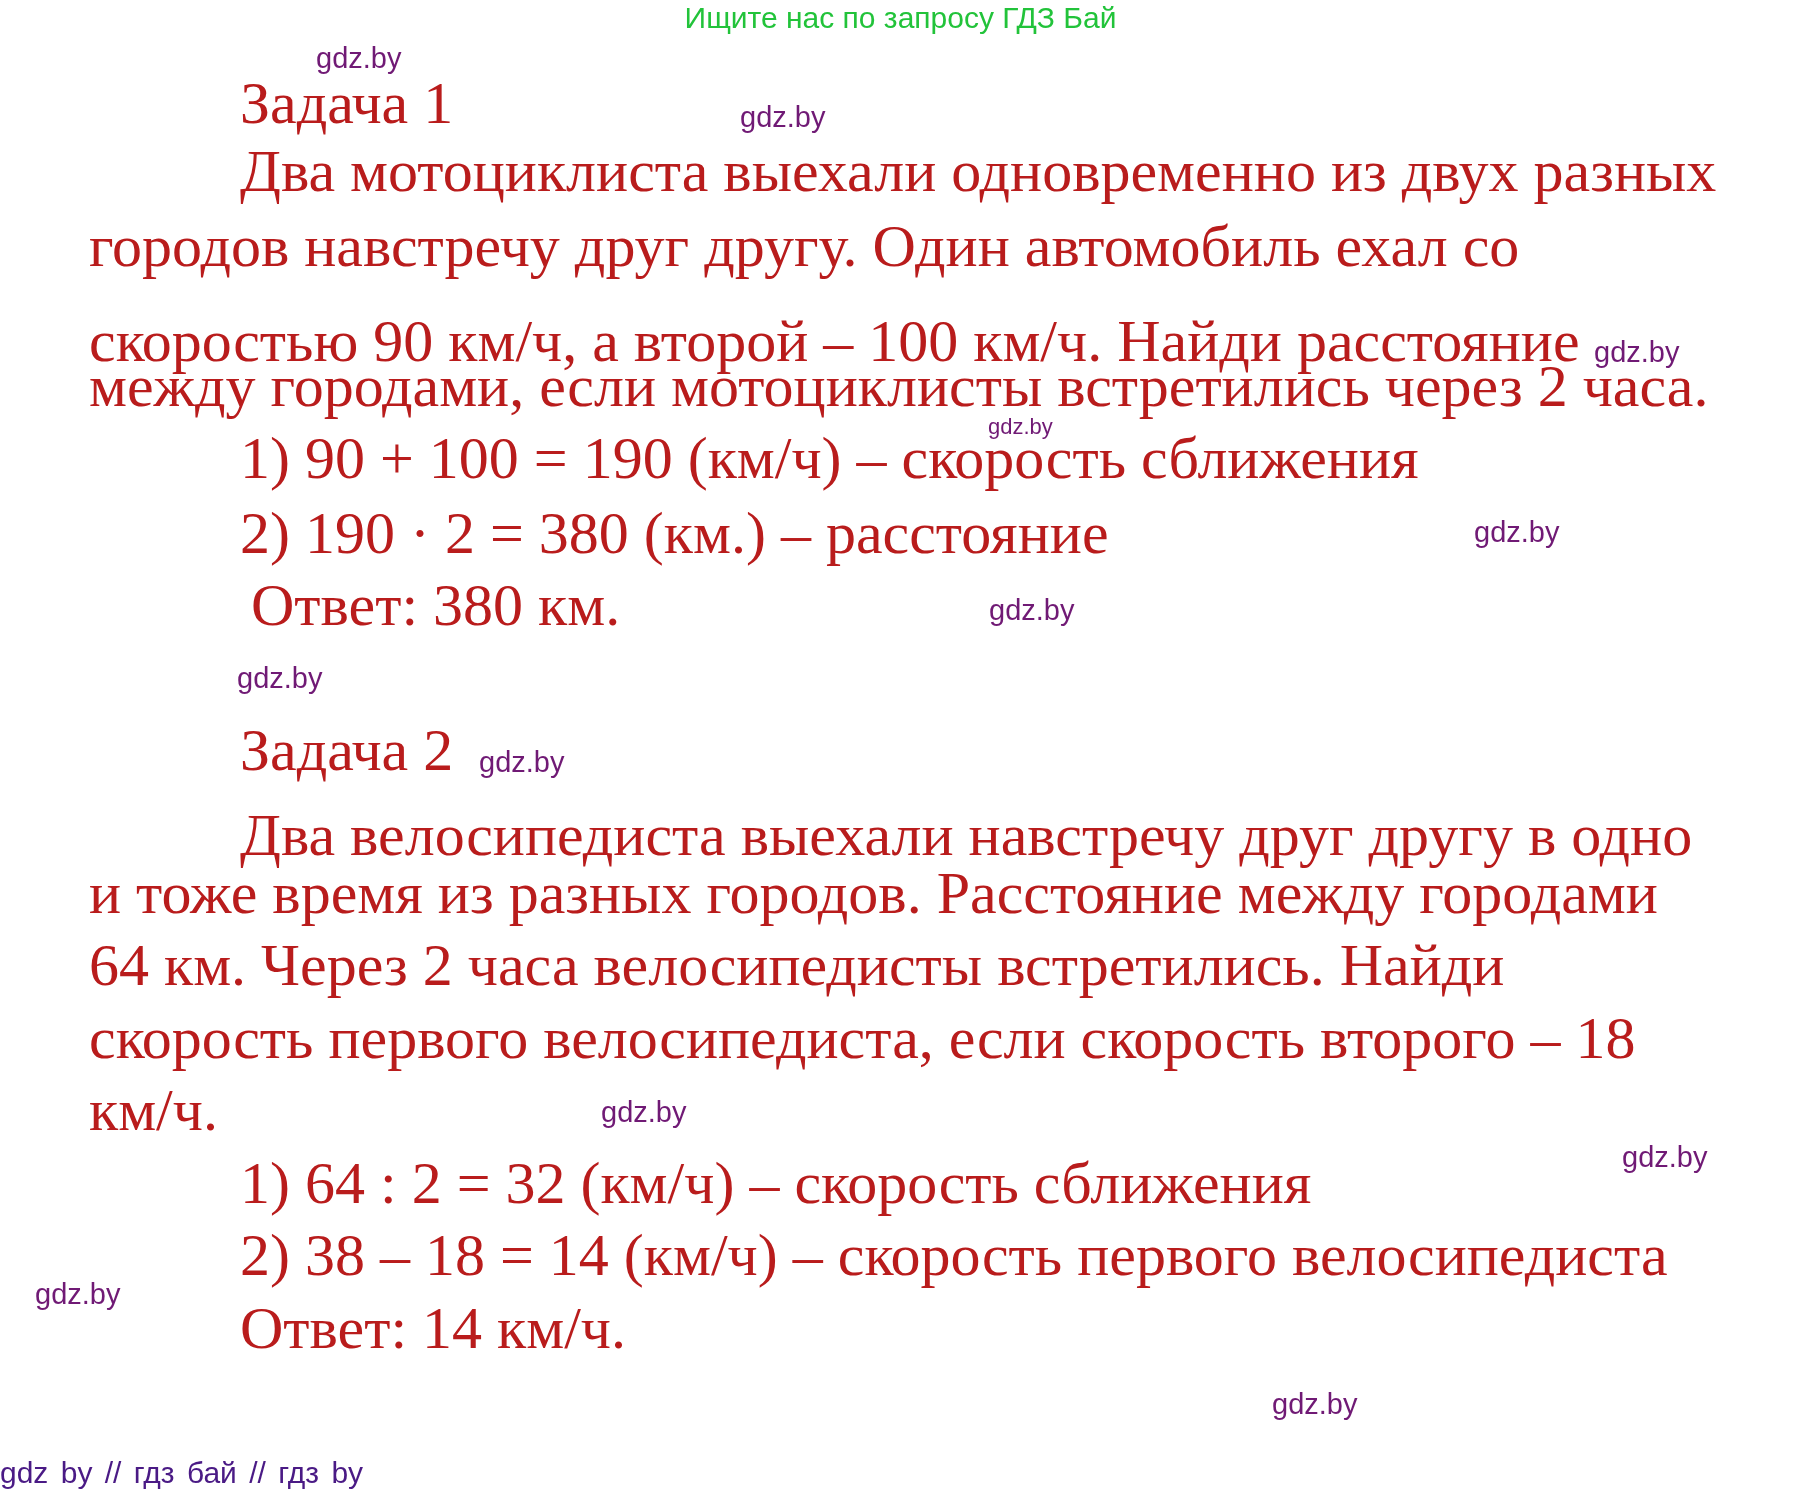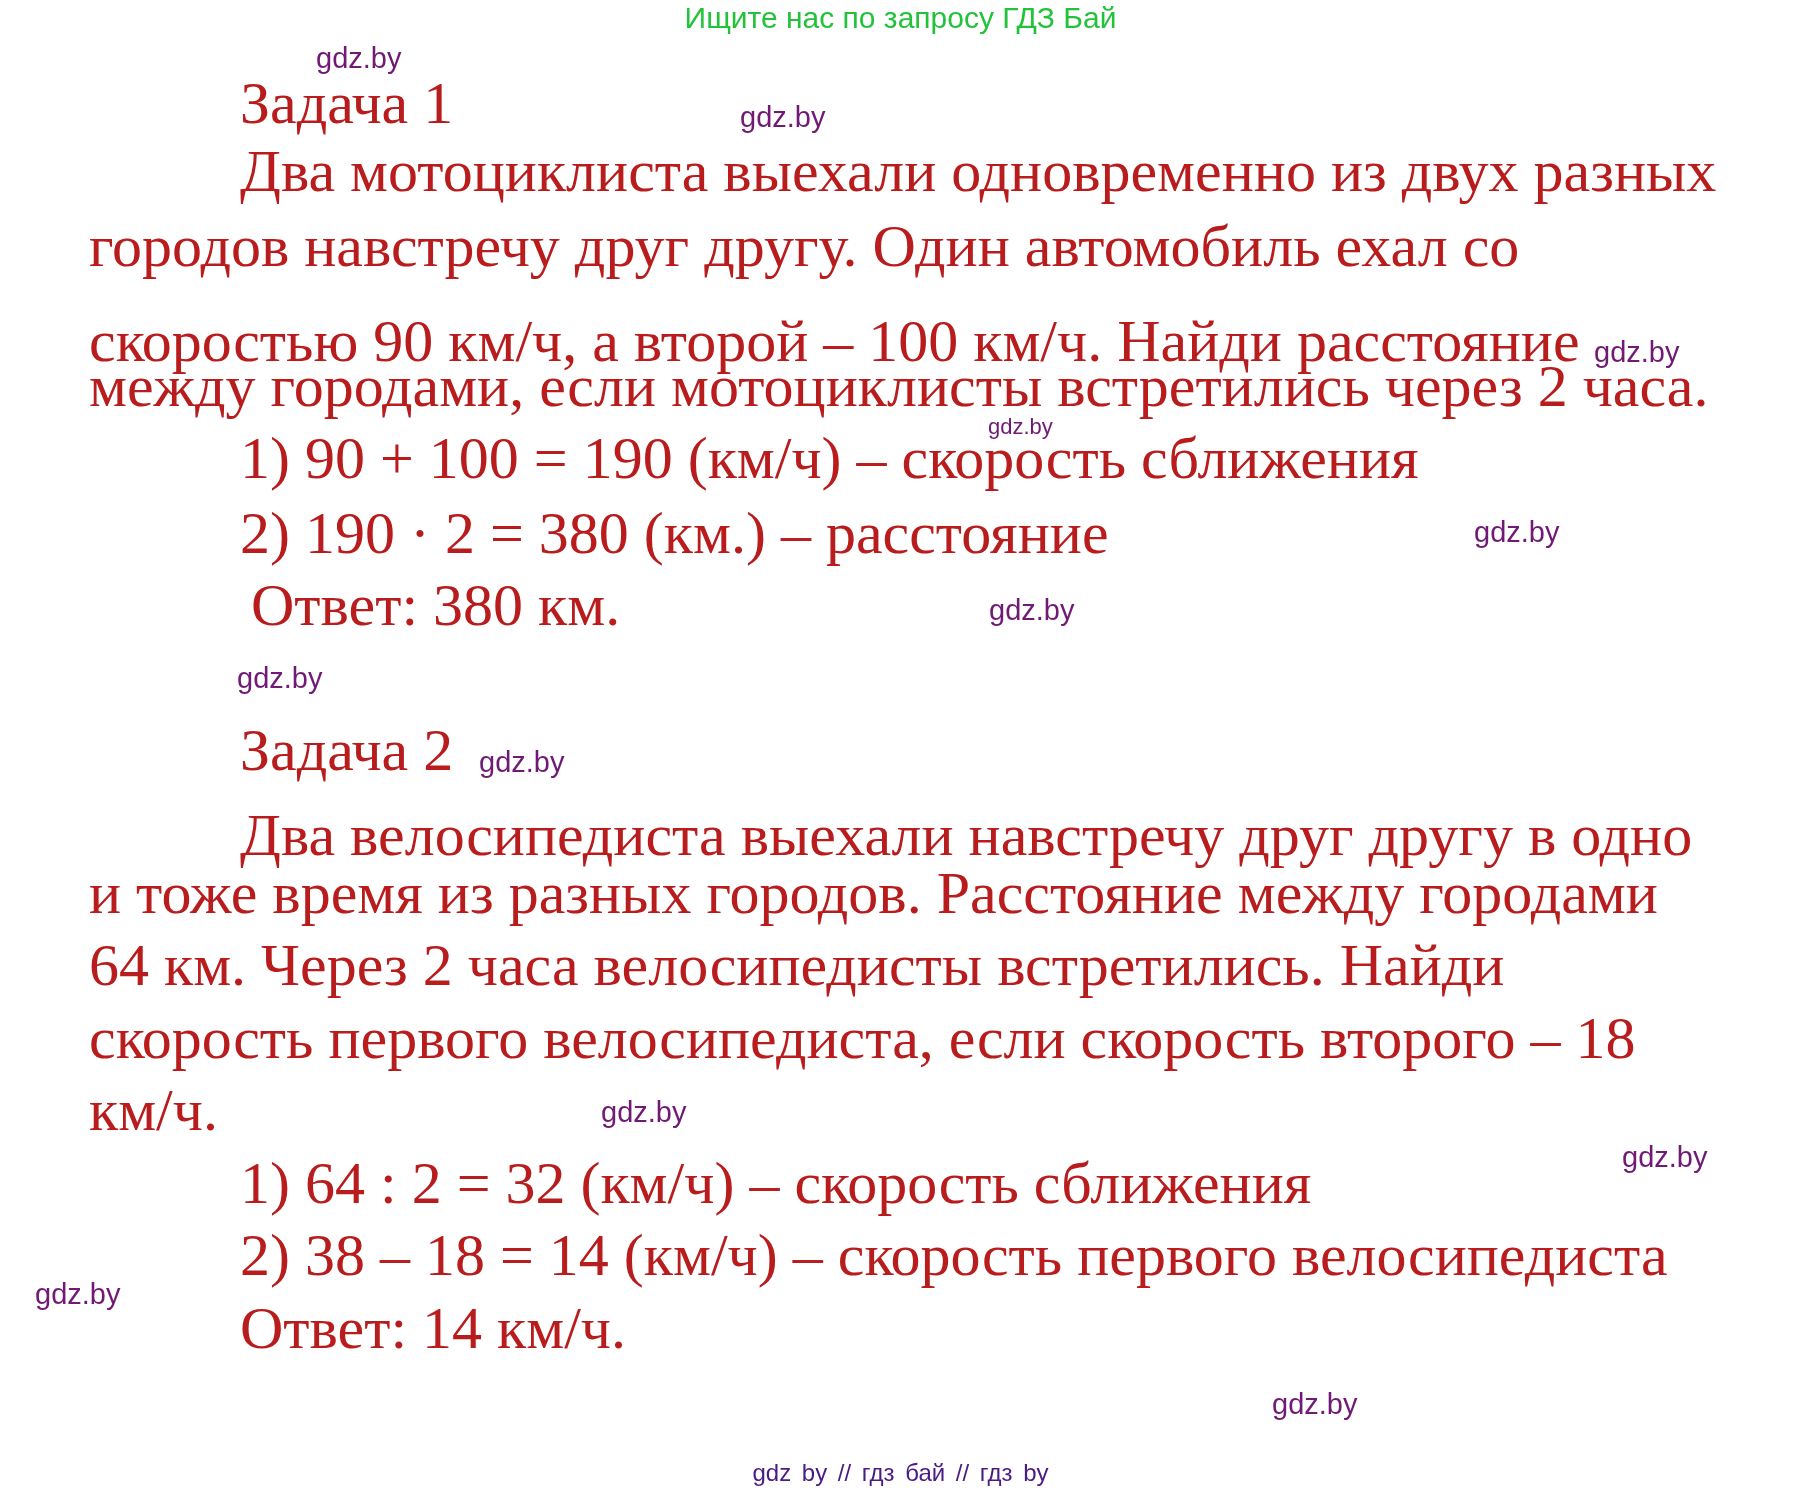--- a/index.html
+++ b/index.html
@@ -14,23 +14,23 @@
     font-family: "Liberation Serif", "DejaVu Serif", serif;
     font-size: 60px; line-height: 60px; color: #b91c1c;
   }
   .wm {
     position: absolute; white-space: nowrap;
     font-family: "Liberation Sans", "DejaVu Sans", sans-serif;
     font-size: 29px; line-height: 32px; color: #701a75;
   }
   .wm.small { font-size: 22px; line-height: 24px; }
   .ftr {
-    position: absolute; left: 0; width: 1801px; top: 1456px; text-align: center;
+    position: absolute; left: 0; width: 1801px; top: 1456px; 
     font-family: "Liberation Sans", "DejaVu Sans", sans-serif;
-    font-size: 24px; line-height: 34px; color: #4a1a85;
+    font-size: 30px; line-height: 34px; color: #4a1a85;
     word-spacing: 4px;
   }
 </style>
 </head>
 <body>
 
 <div class="hdr">Ищите нас по запросу ГДЗ Бай</div>
 
 <div>
   <div class="ln" style="left:240px; top:73px;">Задача 1</div>

